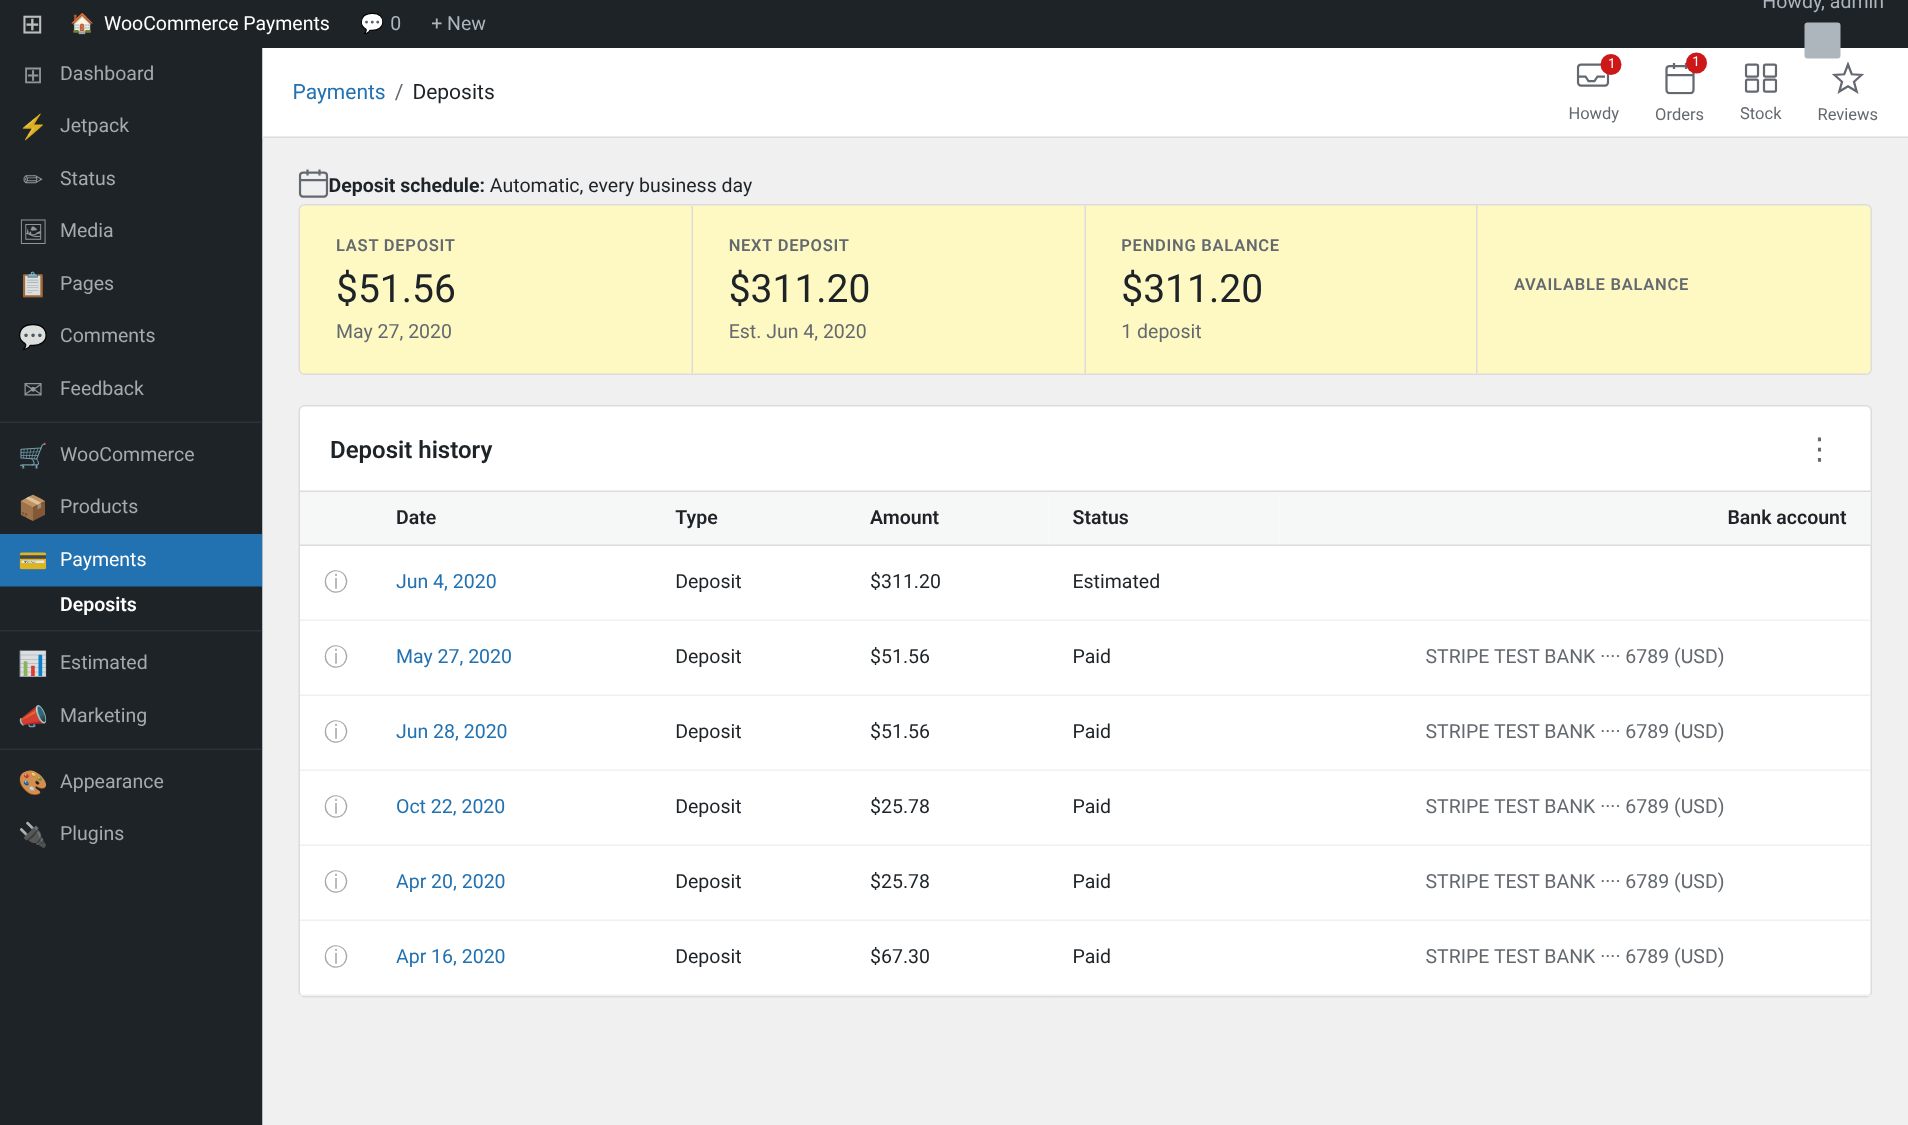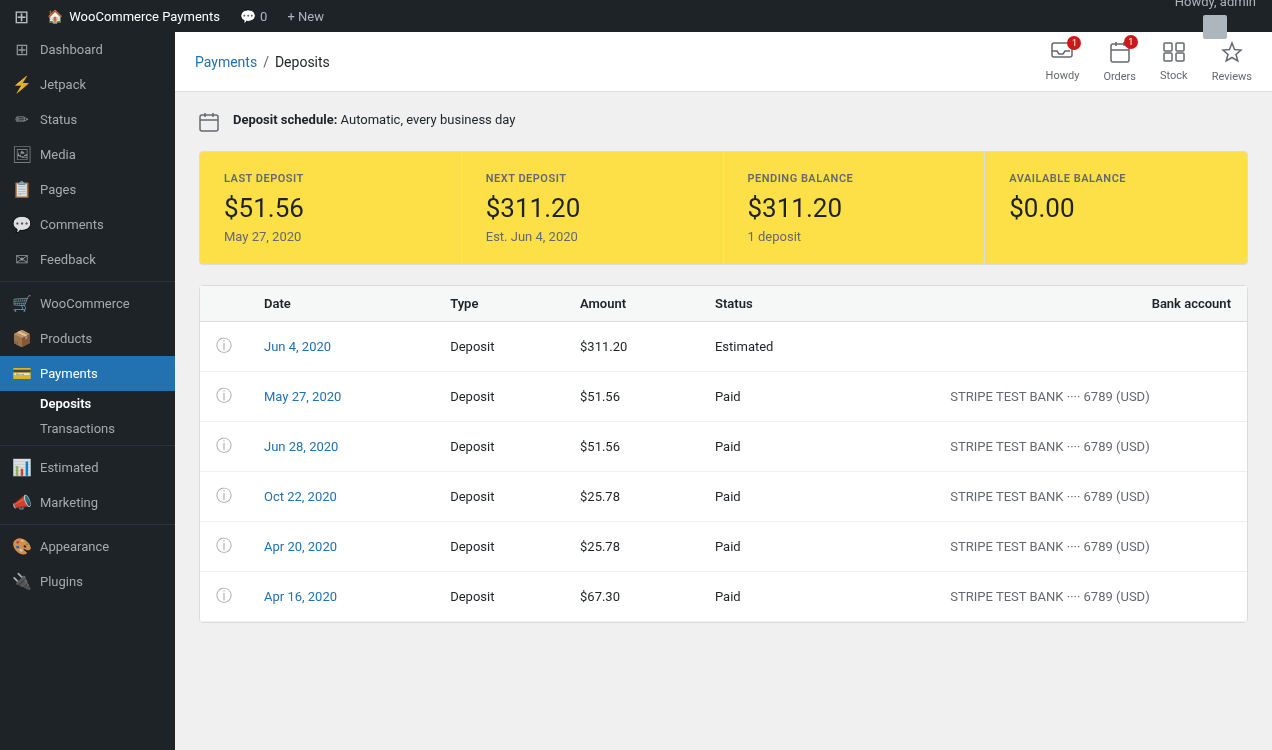--- a/index.html
+++ b/index.html
@@ -87,41 +87,42 @@
     
     .main-content {
       flex: 1;
       padding: 20px 24px;
       overflow-y: auto;
     }
 
     
     .deposit-schedule {
       display: flex;
-      gap: 14px;
-      margin-bottom: 16px;
+      align-items: center;
+      gap: 0;
+      margin-bottom: 0;
       font-size: 13px;
       color: #1d2327;
     }
 
     
     .stats-row {
       display: grid;
       grid-template-columns: repeat(4, 1fr);
       border: 1px solid #dcdcde;
       border-radius: 4px;
-      background: #fde047;
+      background: #fef9c3;
       margin-bottom: 20px;
       overflow: hidden;
     }
     .stat-card {
       padding: 20px 24px;
       border-right: 1px solid #dcdcde;
     }
-    .stat-card:last-child { border-right: none; }
+    .stat-card:last-child { border-right: none; margin-top: 26px; }
     .stat-label { font-size: 11px; color: #646970; text-transform: uppercase; letter-spacing: 0.5px; margin-bottom: 8px; font-weight: 600; }
     .stat-value { font-size: 26px; font-weight: 400; color: #1d2327; margin-bottom: 6px; }
     .stat-sub { font-size: 13px; color: #646970; }
 
     
     .history-card {
       background: #fff;
       border: 1px solid #dcdcde;
       border-radius: 4px;
     }
@@ -215,21 +216,20 @@
     </div>
     <div class="sidebar-item">
       <span class="icon">📦</span>
       <span>Products</span>
     </div>
     <div class="sidebar-item active">
       <span class="icon">💳</span>
       <span>Payments</span>
     </div>
     <div class="sidebar-sub active">Deposits</div>
-    <div class="sidebar-sub">Transactions</div>
     <div class="sidebar-separator"></div>
     <div class="sidebar-item">
       <span class="icon">📊</span>
       <span>Estimated</span>
     </div>
     <div class="sidebar-item">
       <span class="icon">📣</span>
       <span>Marketing</span>
     </div>
     <div class="sidebar-separator"></div>
@@ -319,26 +319,29 @@
           <div class="stat-value">$311.20</div>
           <div class="stat-sub">Est. Jun 4, 2020</div>
         </div>
         <div class="stat-card">
           <div class="stat-label">PENDING BALANCE</div>
           <div class="stat-value">$311.20</div>
           <div class="stat-sub">1 deposit</div>
         </div>
         <div class="stat-card">
           <div class="stat-label">AVAILABLE BALANCE</div>
-          <div class="stat-value">$0.00</div>
           <div class="stat-sub"></div>
         </div>
       </div>
 
       <div class="history-card">
+        <div class="history-header">
+          <span class="history-title">Deposit history</span>
+          <span class="history-menu">⋮</span>
+        </div>
         <table>
           <thead>
             <tr>
               <th style="width:36px;"></th>
               <th>Date</th>
               <th>Type</th>
               <th>Amount</th>
               <th>Status</th>
               <th class="right">Bank account</th>
             </tr>

